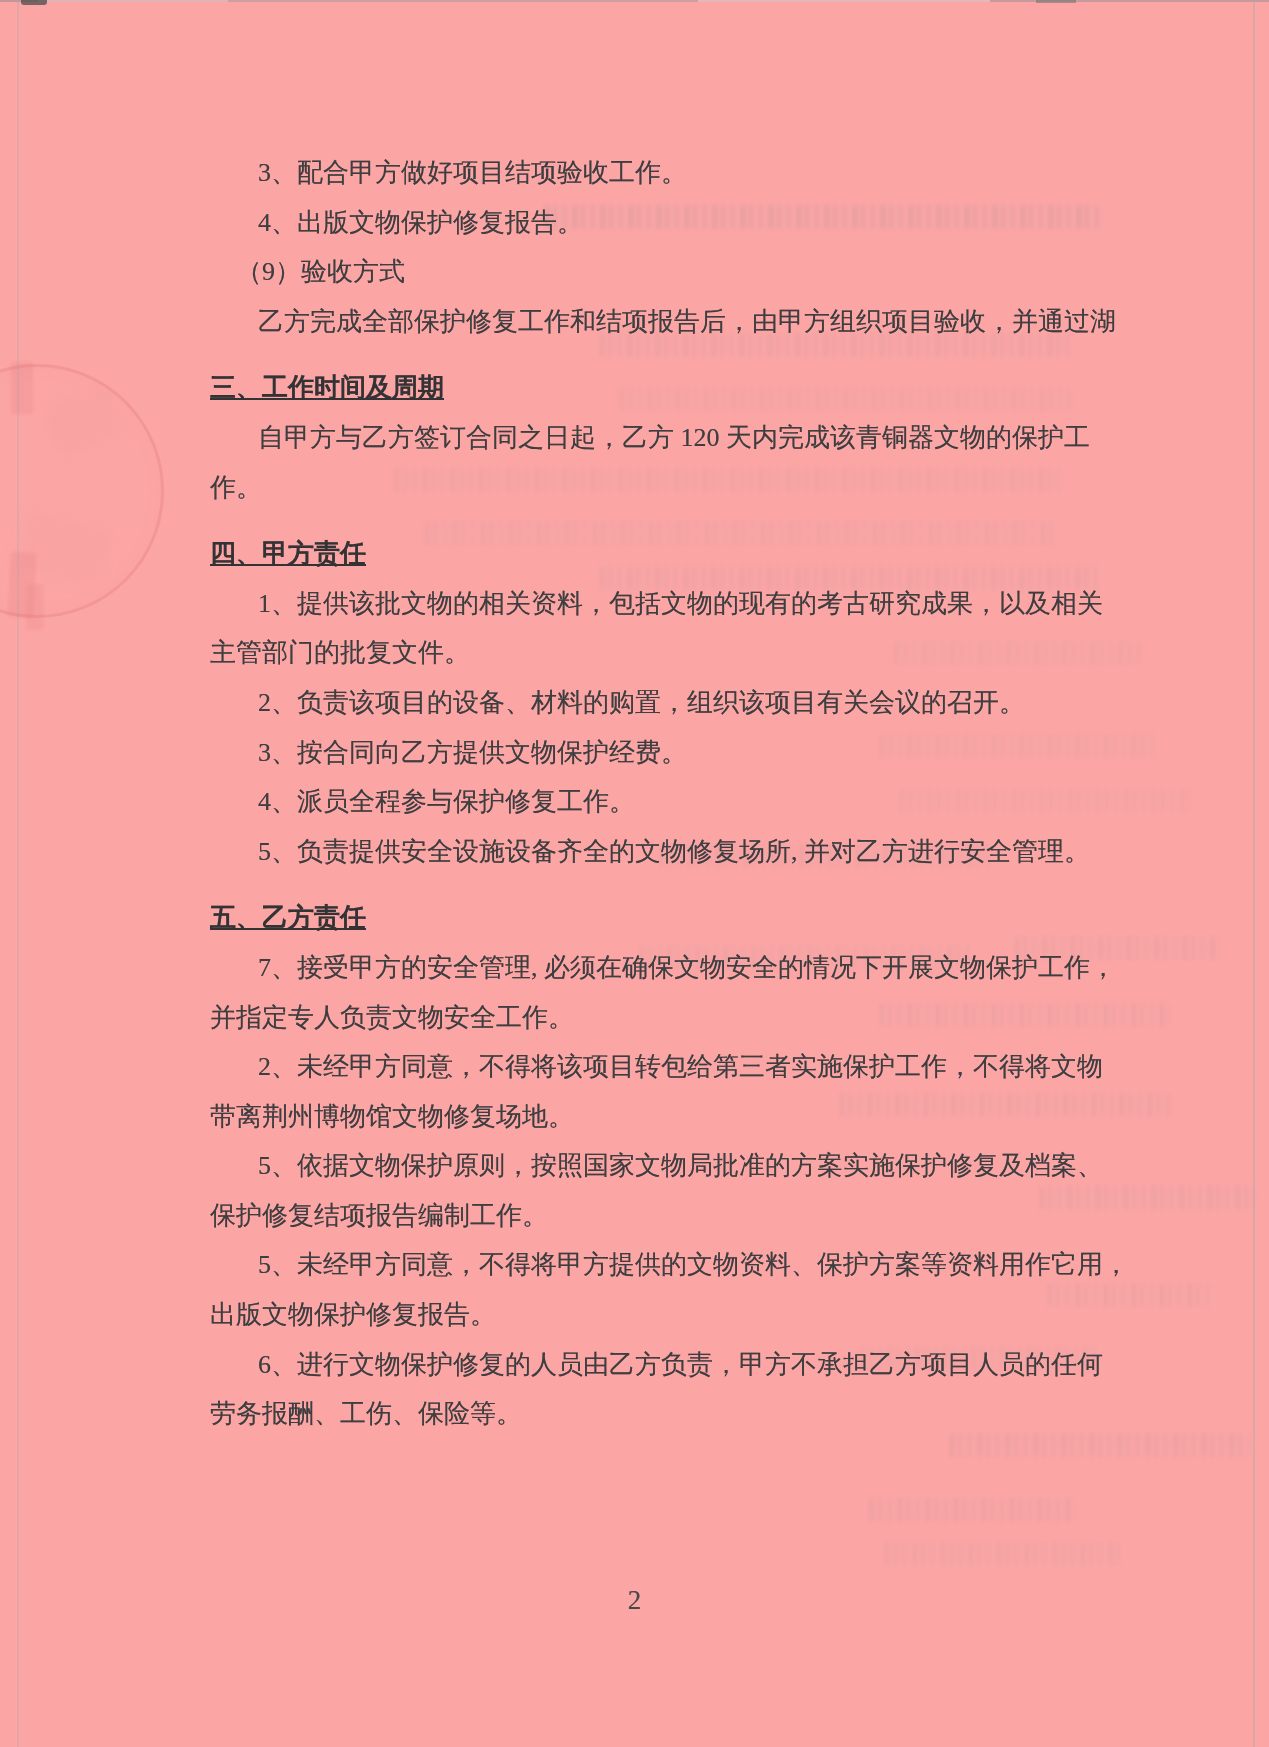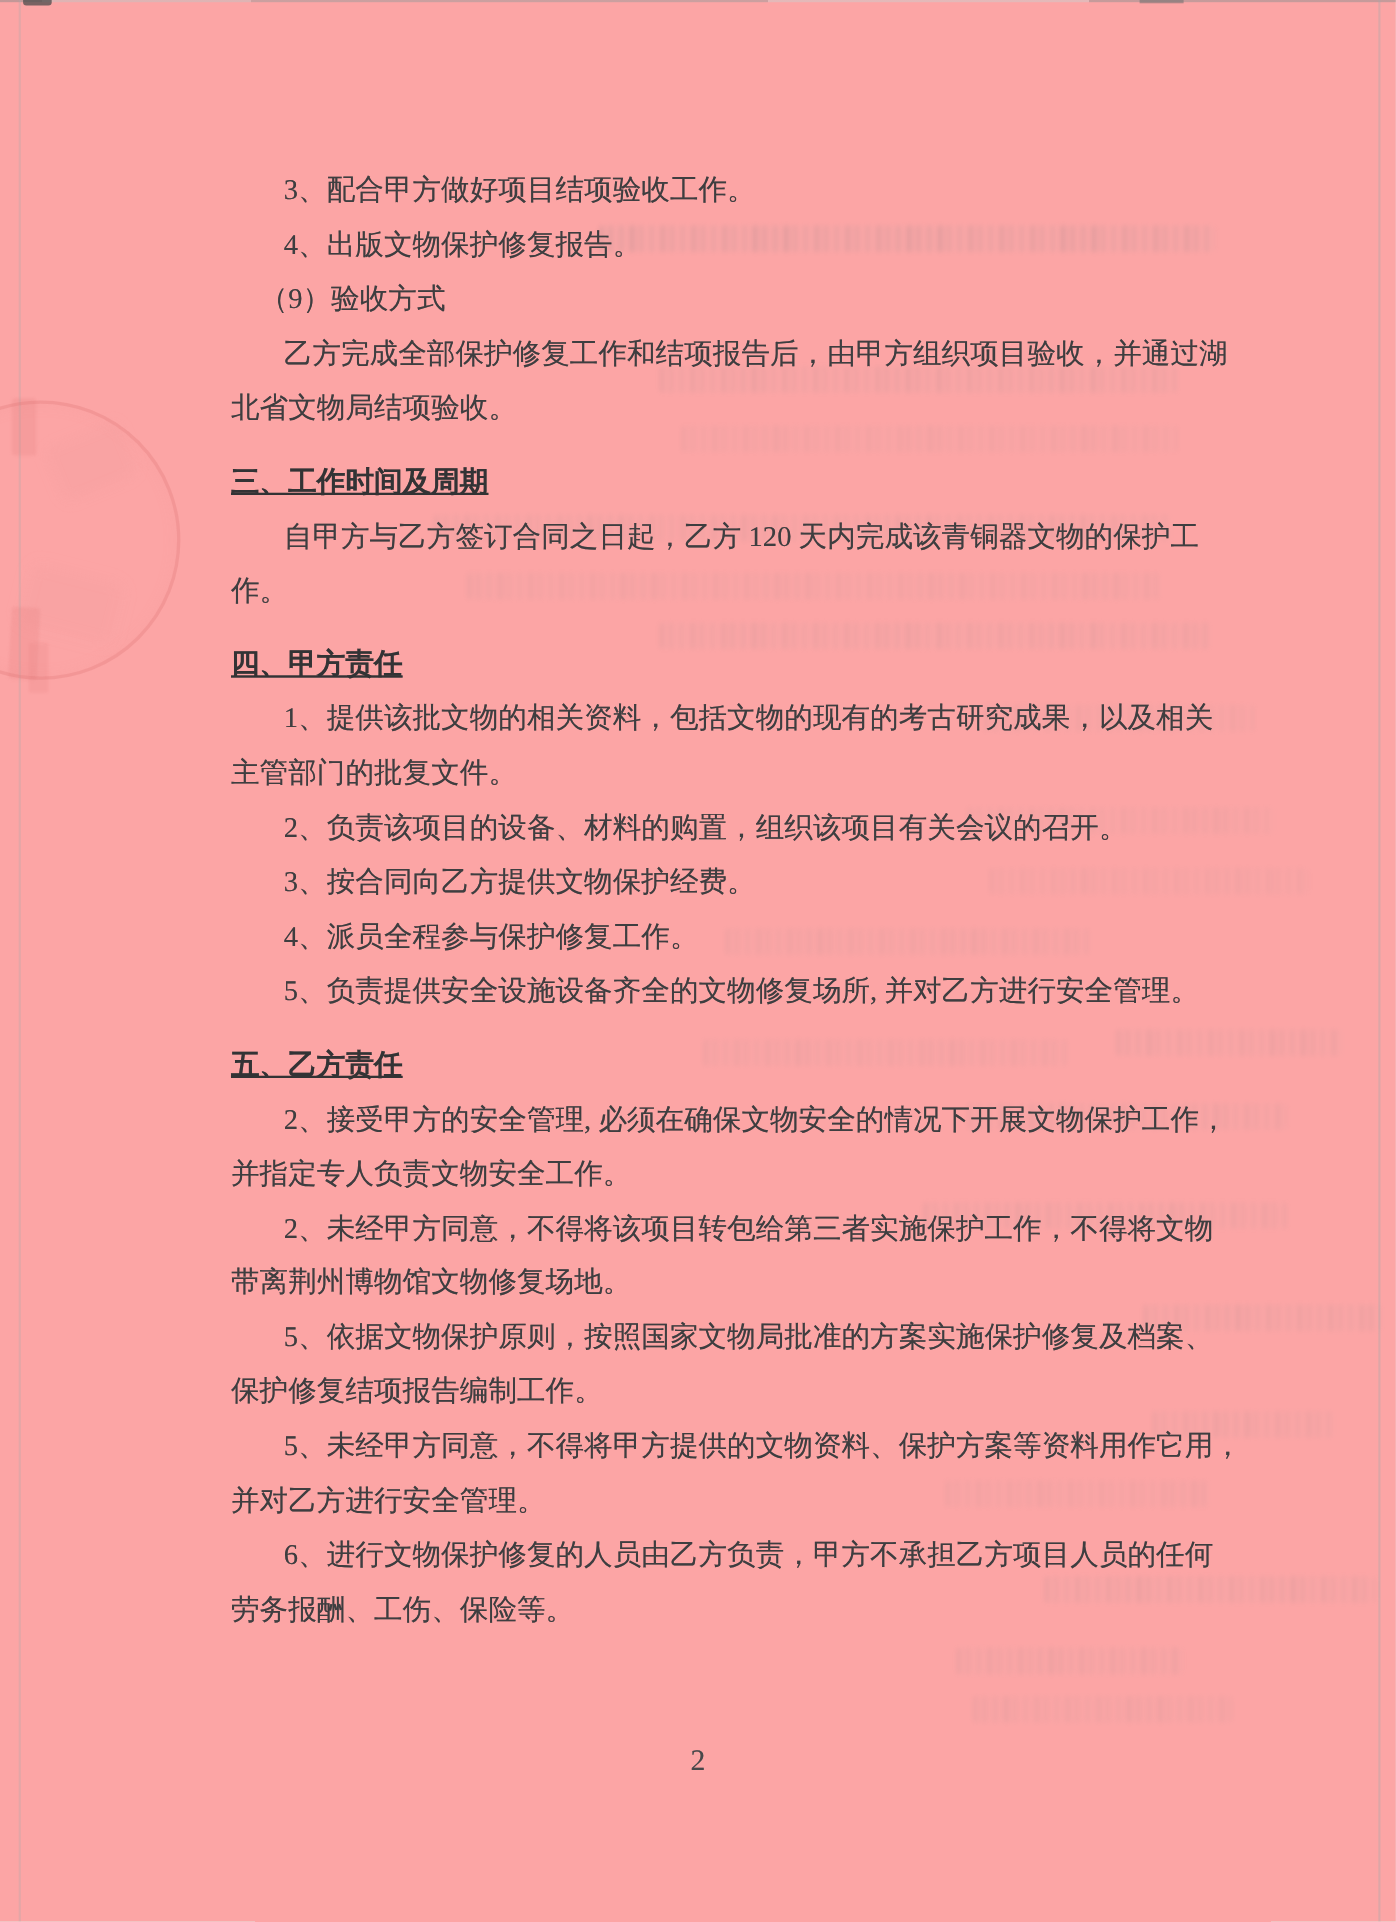--- a/index.html
+++ b/index.html
@@ -101,38 +101,37 @@
   <div class="ghost" style="left:860px; top:1346px; width:240px; opacity:.20;"></div>
   <div class="ghost" style="left:950px; top:1433px; width:300px; opacity:.28;"></div>
   <div class="ghost" style="left:870px; top:1498px; width:205px; opacity:.26;"></div>
   <div class="ghost" style="left:885px; top:1542px; width:235px; opacity:.22;"></div>
 
   <div class="content">
     <div class="line indent">3、配合甲方做好项目结项验收工作。</div>
     <div class="line indent">4、出版文物保护修复报告。</div>
     <div class="line paren">（9）验收方式</div>
     <div class="line indent">乙方完成全部保护修复工作和结项报告后，由甲方组织项目验收，并通过湖</div>
-    <div class="line">北省文物局结项验收。</div>
     <div class="line heading">三、工作时间及周期</div>
     <div class="line indent">自甲方与乙方签订合同之日起，乙方 120 天内完成该青铜器文物的保护工</div>
     <div class="line">作。</div>
     <div class="line heading">四、甲方责任</div>
     <div class="line indent">1、提供该批文物的相关资料，包括文物的现有的考古研究成果，以及相关</div>
     <div class="line">主管部门的批复文件。</div>
     <div class="line indent">2、负责该项目的设备、材料的购置，组织该项目有关会议的召开。</div>
     <div class="line indent">3、按合同向乙方提供文物保护经费。</div>
     <div class="line indent">4、派员全程参与保护修复工作。</div>
     <div class="line indent">5、负责提供安全设施设备齐全的文物修复场所, 并对乙方进行安全管理。</div>
     <div class="line heading">五、乙方责任</div>
-    <div class="line indent">2、接受甲方的安全管理, 必须在确保文物安全的情况下开展文物保护工作，</div>
+    <div class="line indent">7、接受甲方的安全管理, 必须在确保文物安全的情况下开展文物保护工作，</div>
     <div class="line">并指定专人负责文物安全工作。</div>
     <div class="line indent">2、未经甲方同意，不得将该项目转包给第三者实施保护工作，不得将文物</div>
     <div class="line">带离荆州博物馆文物修复场地。</div>
     <div class="line indent">5、依据文物保护原则，按照国家文物局批准的方案实施保护修复及档案、</div>
     <div class="line">保护修复结项报告编制工作。</div>
     <div class="line indent">5、未经甲方同意，不得将甲方提供的文物资料、保护方案等资料用作它用，</div>
-    <div class="line">并对乙方进行安全管理。</div>
+    <div class="line">出版文物保护修复报告。</div>
     <div class="line indent">6、进行文物保护修复的人员由乙方负责，甲方不承担乙方项目人员的任何</div>
     <div class="line">劳务报酬、工伤、保险等。</div>
   </div>
 
   <div class="page-number">2</div>
 </div>
 
 </body></html>

